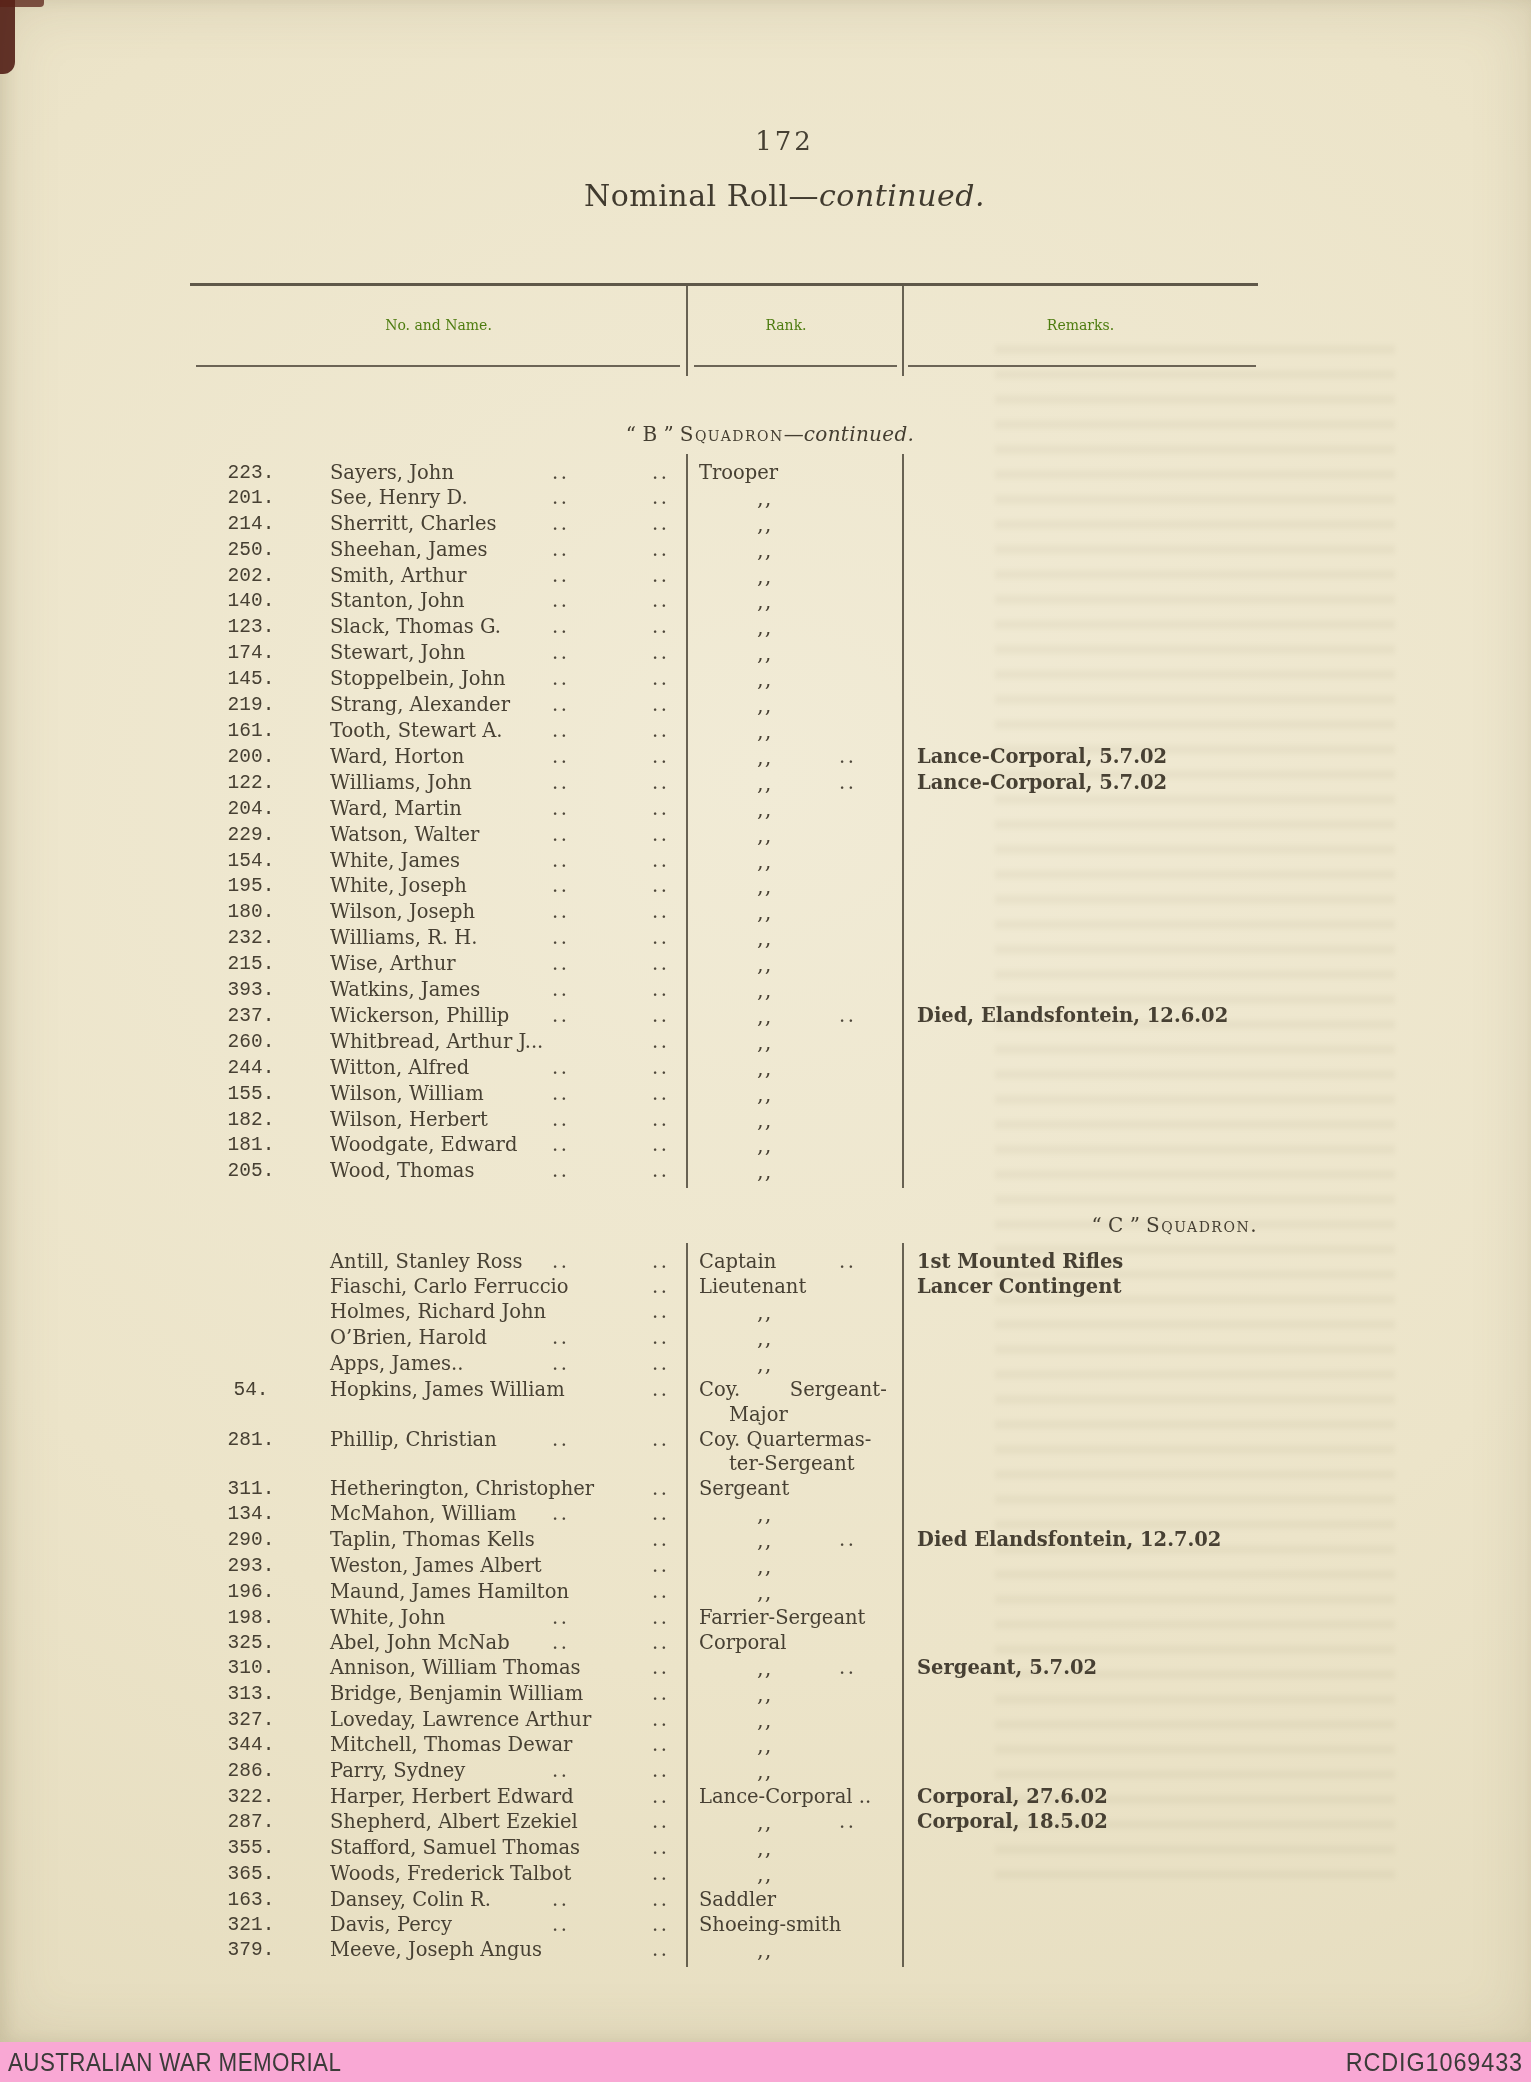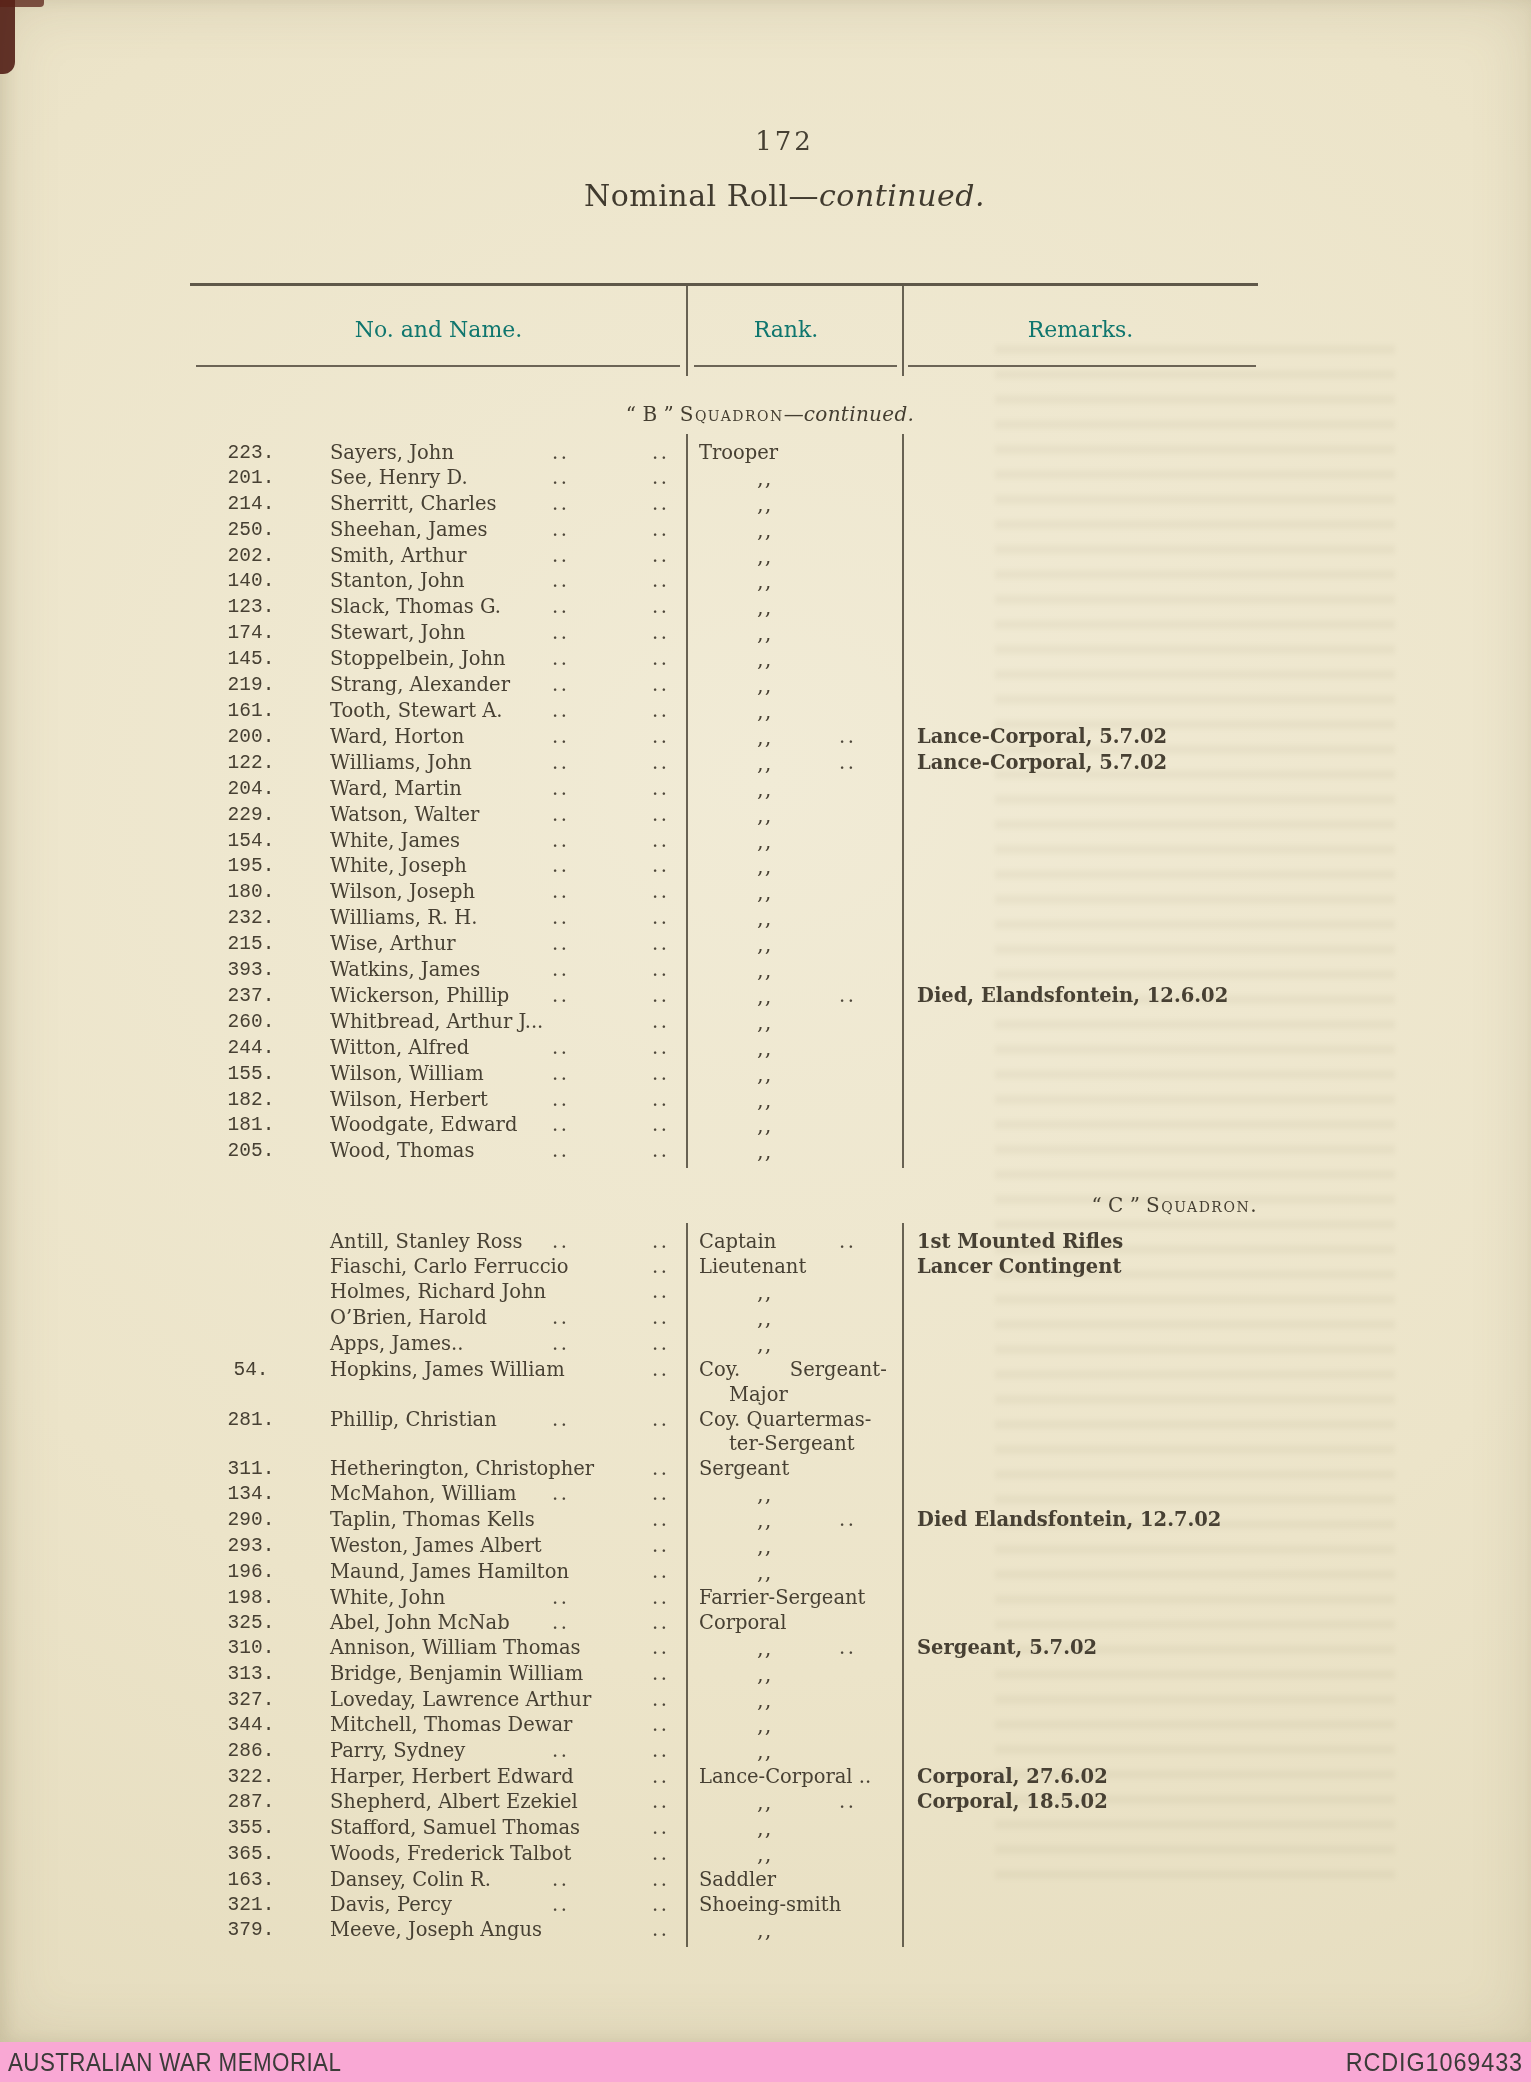--- a/index.html
+++ b/index.html
@@ -35,34 +35,34 @@
     position:absolute;top:126px;left:0;width:1531px;text-align:center;
     font-size:26px;letter-spacing:3px;color:#464033;
   }
   .doc-title{
     position:absolute;top:178px;left:0;width:1531px;text-align:center;
     font-size:30px;letter-spacing:.5px;color:#413b2f;
   }
   .doc-title i{letter-spacing:.5px;}
   
   .rule-top{position:absolute;left:190px;top:283px;width:1068px;height:3px;background:#4b4437;opacity:.88;}
-  .col-label{position:absolute;top:317px;height:30px;font-size:22px;color:#0f766e;text-align:center;}
+  .col-label{position:absolute;top:317px;height:30px;font-size:14px;color:#4d7c0f;text-align:center;}
   .lbl-name{left:190px;width:497px;}
   .lbl-rank{left:687px;width:198px;}
   .lbl-remarks{left:903px;width:355px;}
   .rule-sub{position:absolute;top:365px;height:2px;background:#4b4437;opacity:.8;}
   .sub-1{left:196px;width:484px;}
   .sub-2{left:694px;width:203px;}
   .sub-3{left:908px;width:348px;}
   .hv{position:absolute;top:286px;width:2px;height:90px;background:#4b4437;opacity:.82;}
   .hv1{left:686px;}
   .hv2{left:902px;}
   
   .tbody{position:absolute;left:190px;top:400px;width:1068px;font-size:19.5px;line-height:24.9px;color:#49422f;color:#474033;}
-  .sq-head{margin:2px 0 14px 0;text-align:center;padding-left:92px;font-size:20px;color:#443e31;}
+  .sq-head{margin:22px 0 14px 0;text-align:center;padding-left:92px;font-size:20px;color:#443e31;}
   .sq-head .qt{margin-right:6px;}
   .sq-head .sc{font-variant:small-caps;letter-spacing:1.5px;}
   .sq-head i{letter-spacing:.3px;}
   .sq-head.second{margin:28px 0 12px 0;text-align:right;}
   .rows{position:relative;}
   .vl{position:absolute;top:-7px;bottom:-3px;width:2px;background:#4b4437;opacity:.82;}
   .vl1{left:496px;}
   .vl2{left:712px;}
   .row{display:flex;align-items:flex-start;}
   .no{width:132px;padding-right:10px;text-align:center;box-sizing:border-box;flex:none;font-family:Liberation Mono, monospace;}

